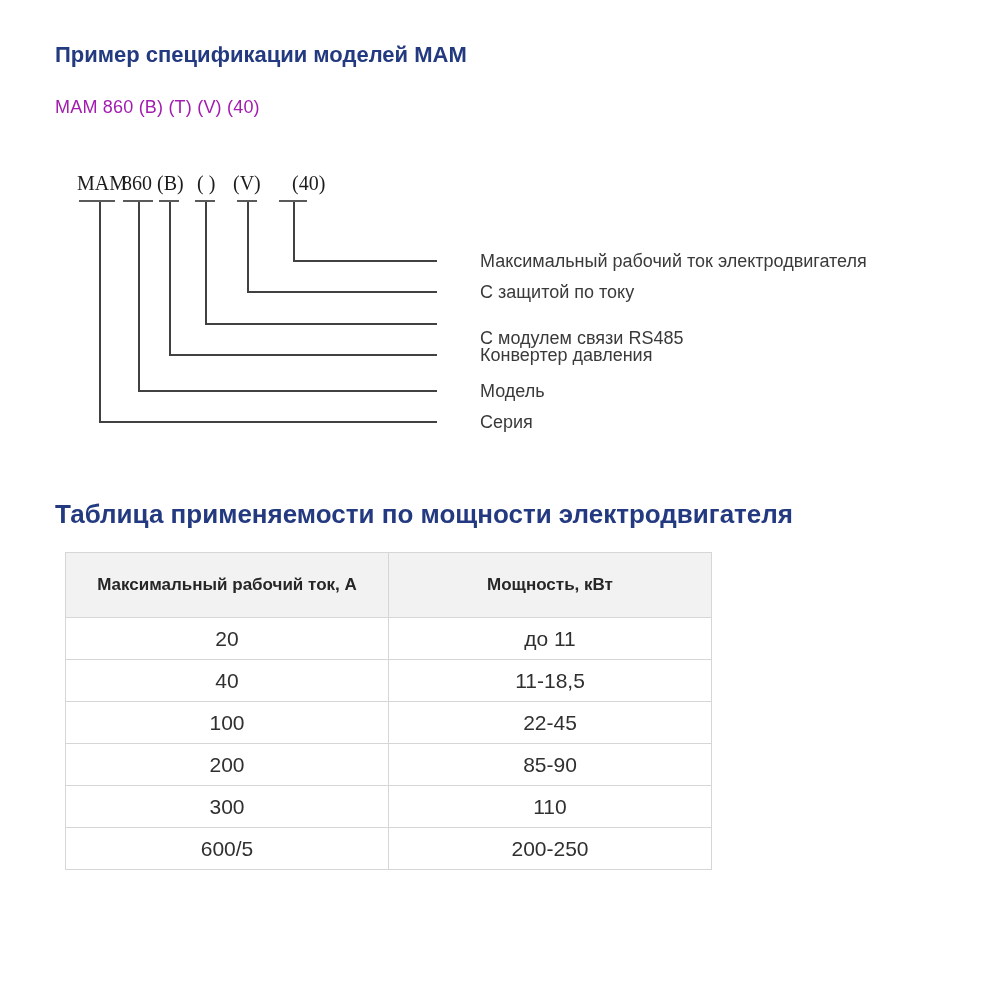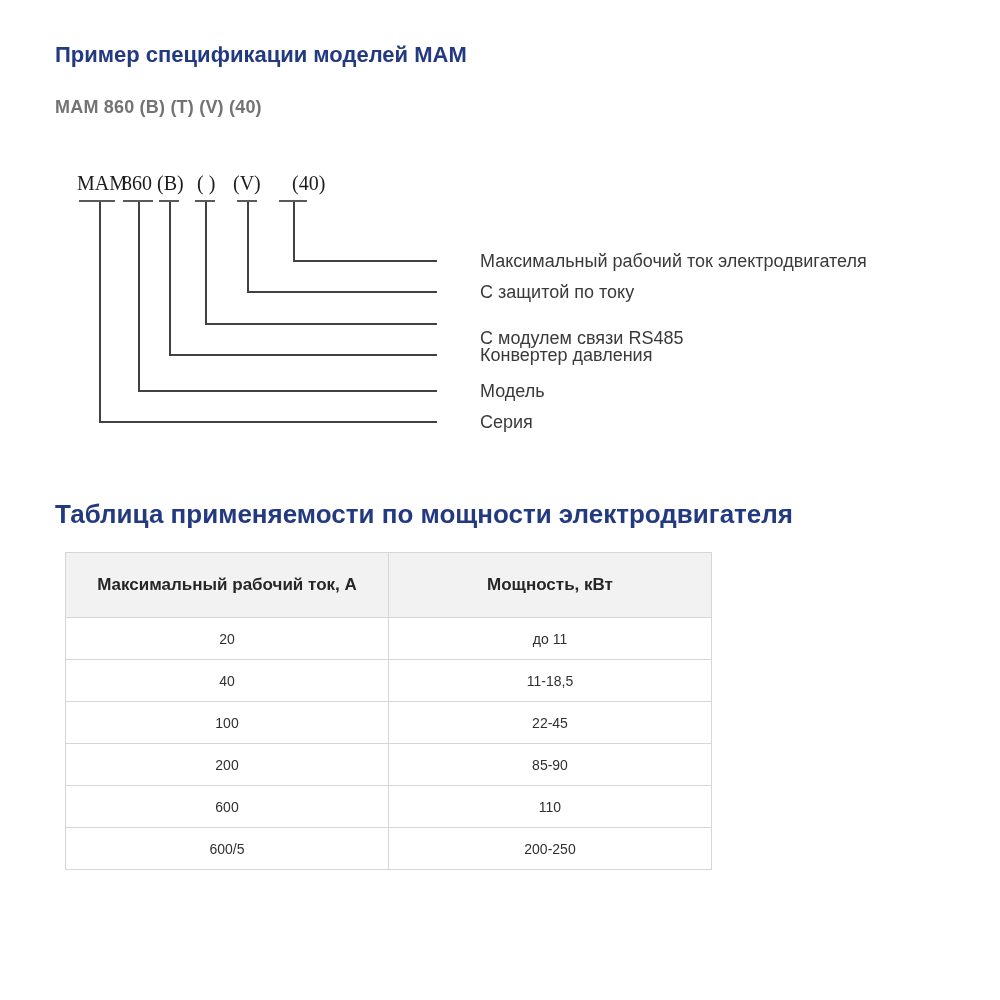--- a/index.html
+++ b/index.html
@@ -18,21 +18,21 @@
     background:#ffffff;
     font-family:"Liberation Sans",sans-serif;
     overflow:hidden;
   }
   .title{
     position:absolute;left:55px;top:42px;
     font-size:22px;font-weight:bold;color:var(--heading-blue);
   }
   .subtitle{
     position:absolute;left:55px;top:97px;
-    font-size:18px;font-weight:bold;color:#737373;letter-spacing:.2px;
+    font-size:18px;font-weight:normal;color:#a21caf;letter-spacing:.2px;
   }
   
   .code-seg{
     position:absolute;top:172px;
     font-family:"Liberation Serif",serif;
     font-size:20px;color:#1c1c1c;white-space:nowrap;
   }
   .code-underline{
     position:absolute;top:200px;height:2px;
     background:var(--underline-gray);
@@ -58,21 +58,21 @@
   table.power th{
     height:65px;width:323px;
     background:var(--header-bg);
     border:1px solid var(--table-border);
     font-size:17px;font-weight:bold;color:#262626;
     text-align:center;vertical-align:middle;
   }
   table.power td{
     height:42px;
     border:1px solid var(--table-border);
-    font-size:14px;color:var(--text-dark);
+    font-size:21px;color:var(--text-dark);
     text-align:center;vertical-align:middle;
     background:#ffffff;
   }
 </style>
 </head>
 <body>
 
 <div class="page">
 
   <div class="title">Пример спецификации моделей MAM</div>
@@ -128,21 +128,21 @@
       </tr>
       <tr>
         <td>100</td>
         <td>22-45</td>
       </tr>
       <tr>
         <td>200</td>
         <td>85-90</td>
       </tr>
       <tr>
-        <td>600</td>
+        <td>300</td>
         <td>110</td>
       </tr>
       <tr>
         <td>600/5</td>
         <td>200-250</td>
       </tr>
     </tbody>
   </table>
 
 </div>

